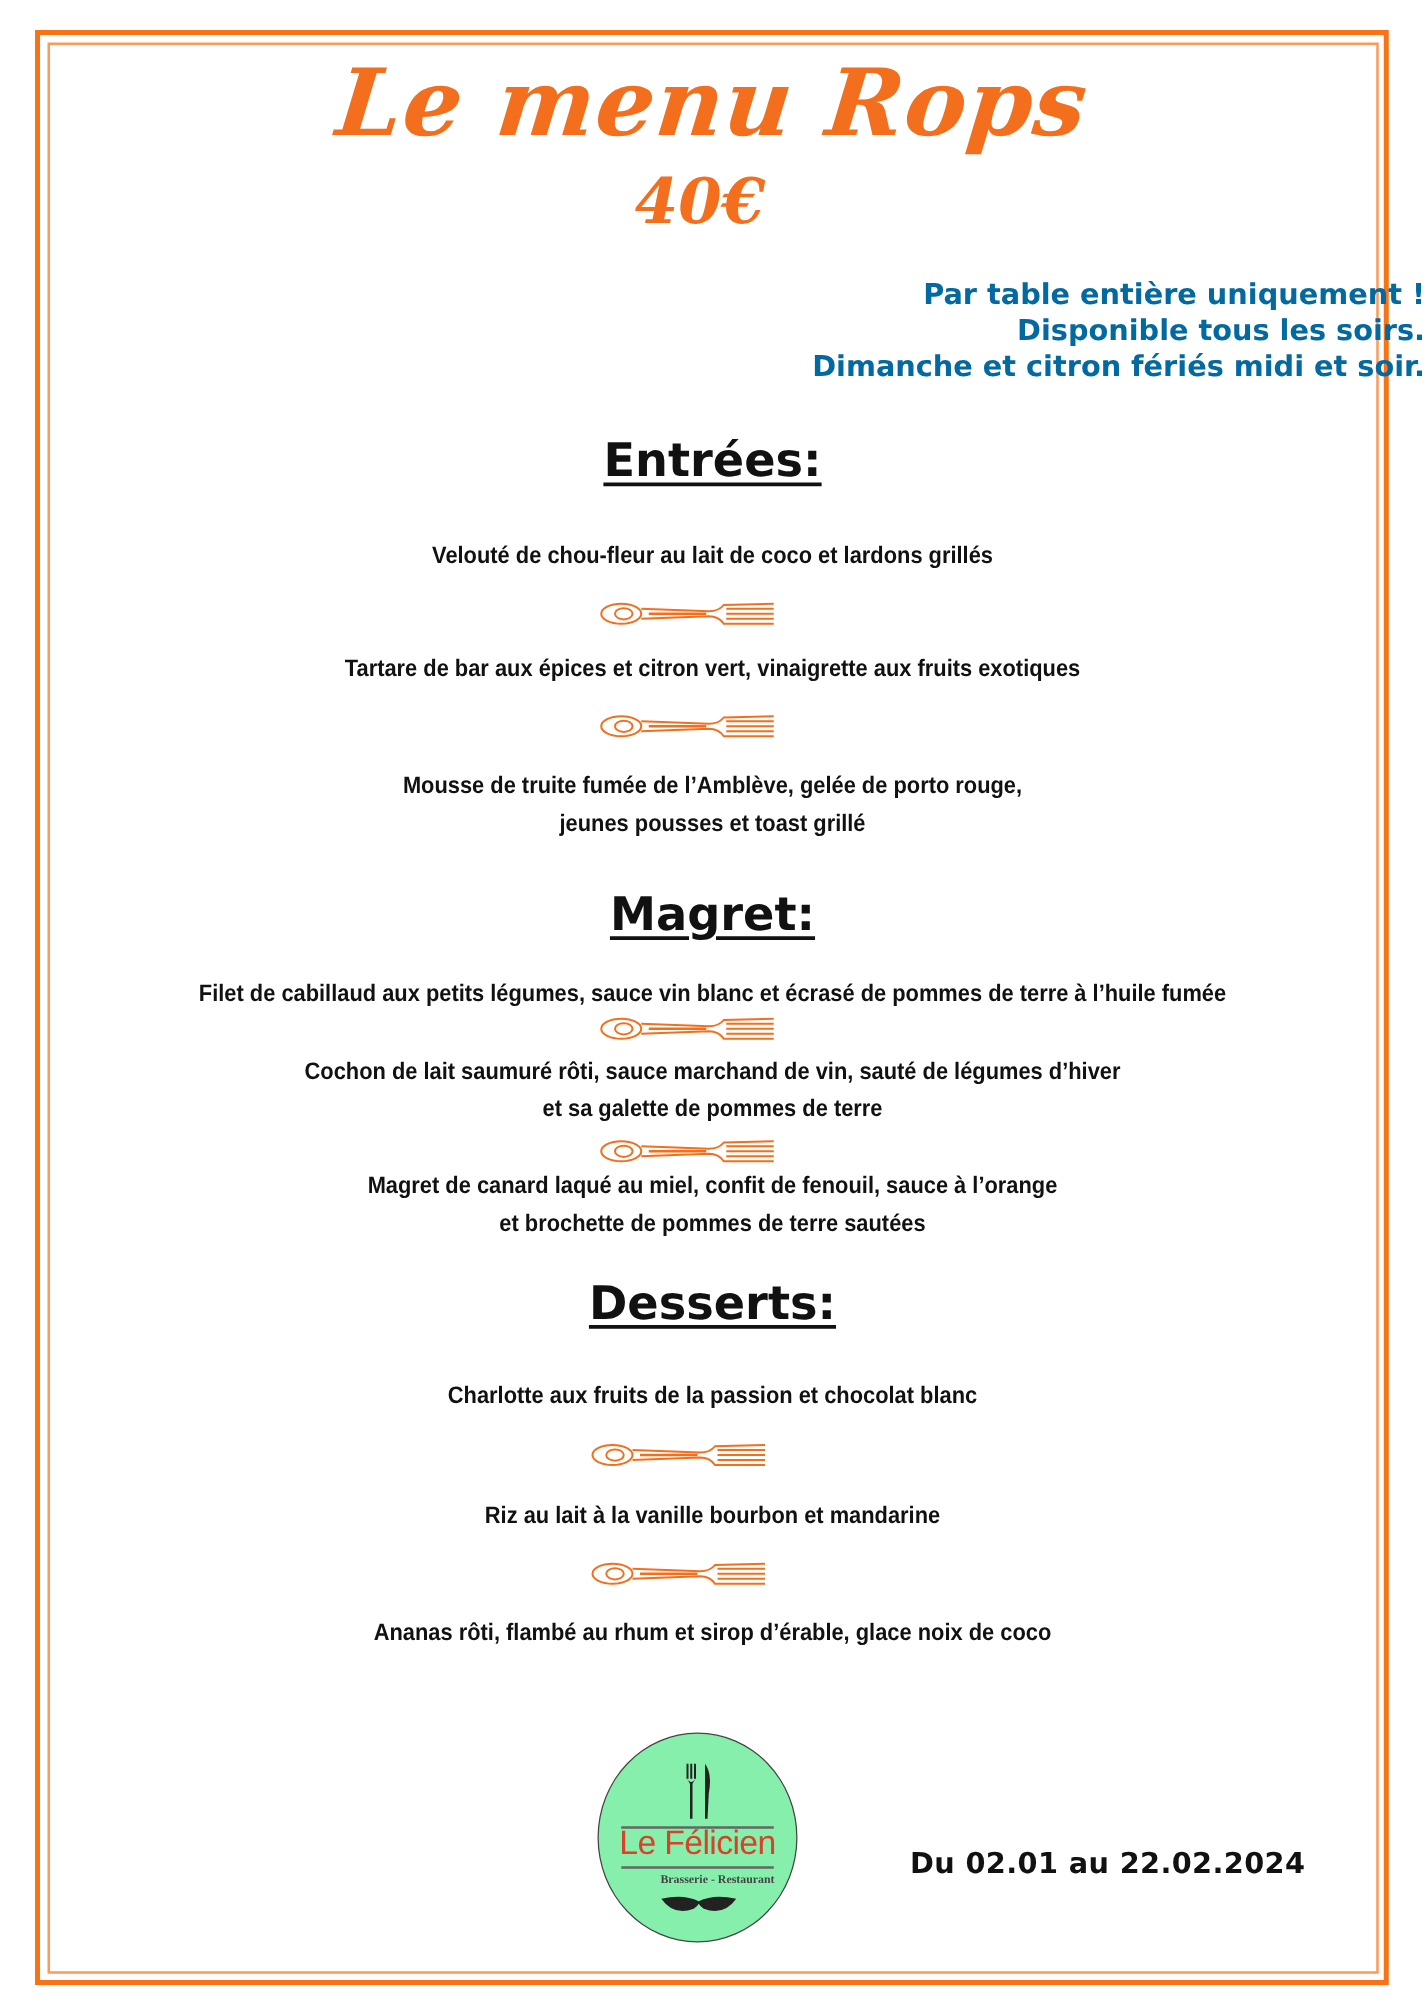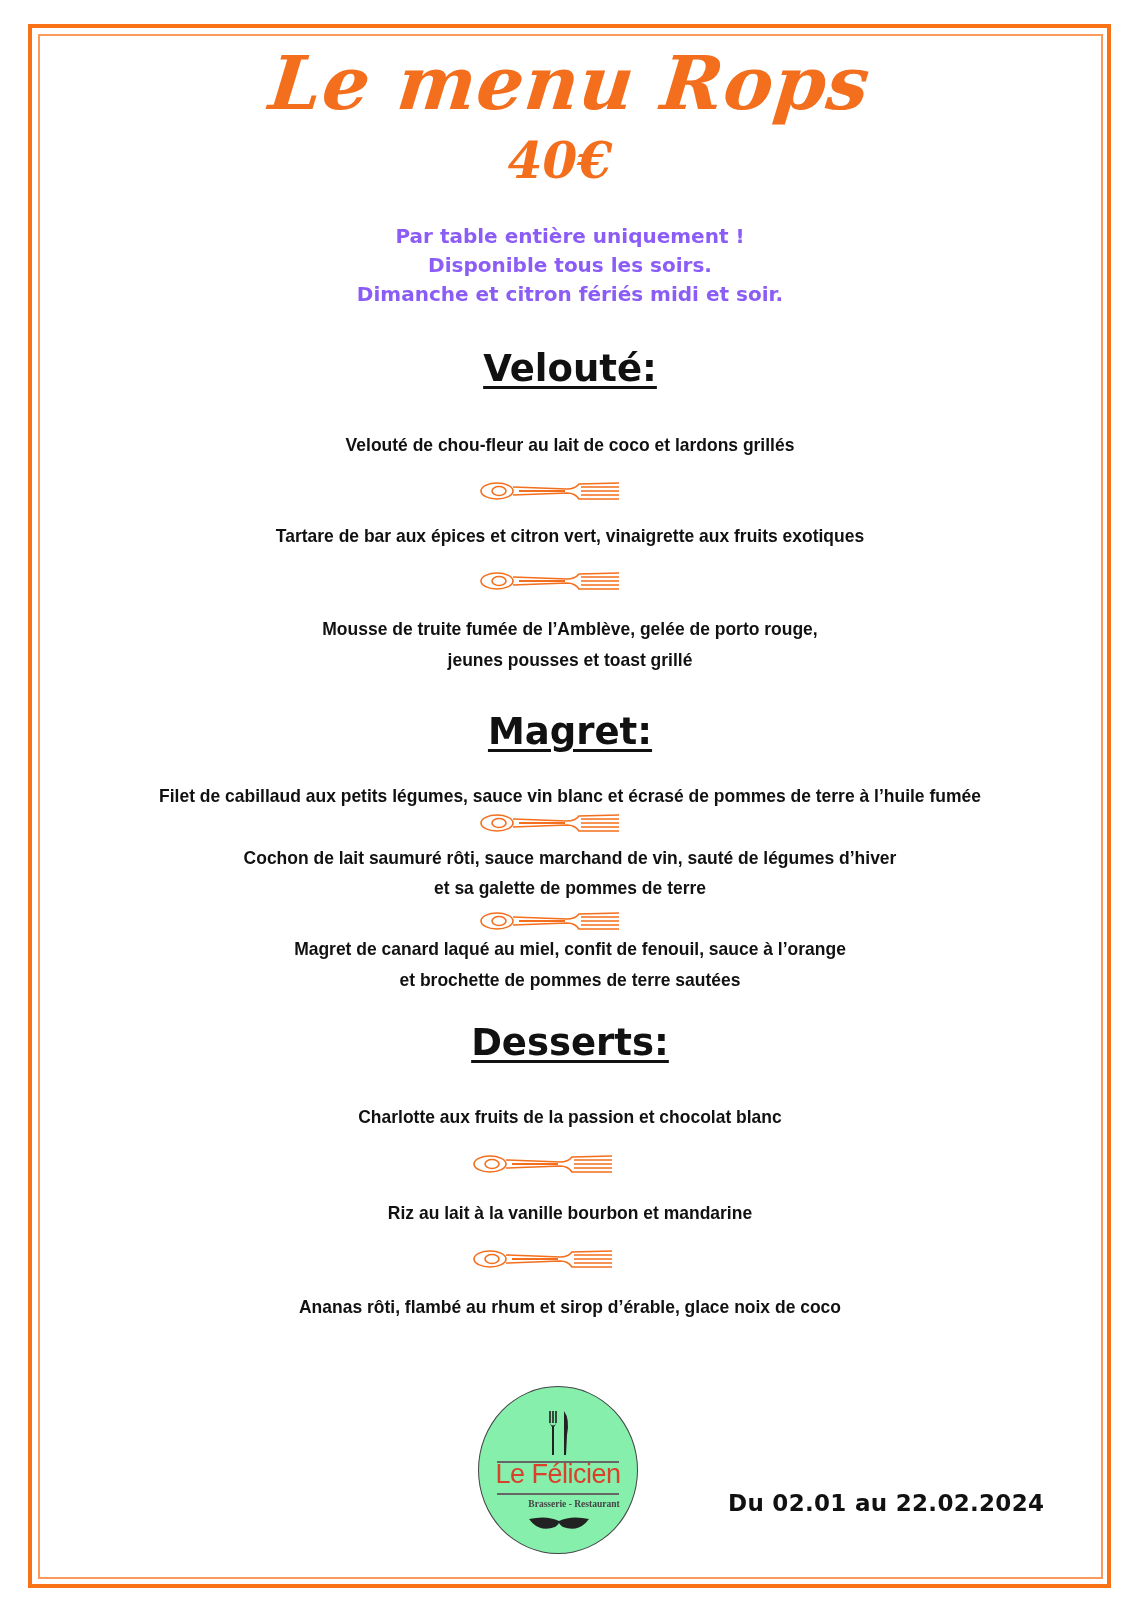--- a/index.html
+++ b/index.html
@@ -2,47 +2,47 @@
 <html><head>
 <meta charset="utf-8">
 <style>
   html, body { margin:0; padding:0; background:#ffffff; }
   body { width:1140px; height:1612px; position:relative; overflow:hidden; font-family:"DejaVu Sans", sans-serif; color:#111; }
   .frame-outer { position:absolute; left:28px; top:24px; width:1075px; height:1556px; border:4px solid #f97316; box-sizing:content-box; }
   .frame-inner { position:absolute; left:38px; top:34px; width:1061px; height:1541px; border:2px solid #fb9a5a; }
   .abs { position:absolute; left:0; width:1140px; text-align:center; }
   .title { top:46px; font-family:"DejaVu Serif", serif; font-style:italic; font-weight:bold; font-size:74px; color:#f36f1d; letter-spacing:1px; line-height:1; transform:skewX(-6deg); }
   .price { top:136px; font-family:"DejaVu Serif", serif; font-style:italic; font-weight:bold; font-size:50px; color:#f36f1d; line-height:1; left:-10px; }
-  .sub { font-family:"DejaVu Sans", sans-serif; font-weight:bold; font-size:20px; line-height:29px; color:#8b5cf6; }
+  .sub { font-family:"DejaVu Sans", sans-serif; font-weight:bold; font-size:23px; line-height:29px; color:#0369a1;text-align:right; }
   .section { font-family:"DejaVu Sans", sans-serif; font-weight:bold; font-size:37px; line-height:1; color:#111; }
   .section span { text-decoration:underline; text-decoration-thickness:3px; text-underline-offset:5px; }
   .item { font-family:"Liberation Sans Narrow","Liberation Sans", sans-serif; font-weight:bold; font-size:19px; line-height:31px; color:#111; transform:scaleX(0.92); }
   .fork { position:absolute; width:142px; height:22px; }
   .logo { position:absolute; left:478px; top:1386px; width:160px; height:168px; border:1.5px solid #444; border-radius:50%; box-sizing:border-box; background:#86efac; }
   .logo .cutlery { position:absolute; left:65px; top:22px; width:30px; height:48px; }
   .logo .bar { position:absolute; left:18px; width:122px; height:2px; background:#666; }
   .logo .brand { position:absolute; left:0; width:100%; top:72px; text-align:center; font-family:"Liberation Sans", sans-serif; font-size:27px; color:#d9412b; letter-spacing:-0.5px; }
   .logo .tag { position:absolute; left:16px; width:100%; top:112px; text-align:center; font-family:"Liberation Serif", serif; font-weight:bold; font-size:9.5px; color:#444; }
   .logo .stache { position:absolute; left:48px; top:126px; width:64px; height:20px; }
-  .date { position:absolute; left:728px; top:1478px; font-family:"DejaVu Sans", sans-serif; font-weight:bold; font-size:23px; color:#111; letter-spacing:0.3px;margin-top:12px; }
+  .date { position:absolute; left:728px; top:1478px; font-family:"DejaVu Sans", sans-serif; font-weight:bold; font-size:23px; color:#111; letter-spacing:0.3px; }
 </style>
 </head>
 <body>
 
 <div class="frame-outer"></div>
 <div class="frame-inner"></div>
 
 <div class="abs title">Le menu Rops</div>
 <div class="abs price">40€</div>
 
 <div class="abs sub" style="top:222px">Par table entière uniquement !</div>
 <div class="abs sub" style="top:251px">Disponible tous les soirs.</div>
 <div class="abs sub" style="top:280px">Dimanche et citron fériés midi et soir.</div>
 
-<div class="abs section" style="top:350px"><span>Velouté:</span></div>
+<div class="abs section" style="top:350px"><span>Entrées:</span></div>
 <div class="abs item" style="top:429px">Velouté de chou-fleur au lait de coco et lardons grillés</div>
 <svg class="fork" style="left:479px;top:480px" viewBox="0 0 142 22">
     <g fill="none" stroke="#f36f1d" stroke-width="1.6">
       <ellipse cx="18" cy="11" rx="16" ry="8"></ellipse>
       <ellipse cx="20" cy="11" rx="7" ry="4.5"></ellipse>
       <path d="M34 7 L88 9 Q96 9 100 4 L140 3 M34 15 L88 13 Q96 13 100 19 L140 19"></path>
       <path d="M102 7 L140 7 M102 11 L140 11 M102 15 L140 15"></path>
     </g>
     <path d="M40 10 L86 10 L86 12 L40 12 Z" fill="#f36f1d"></path>
   </svg>

